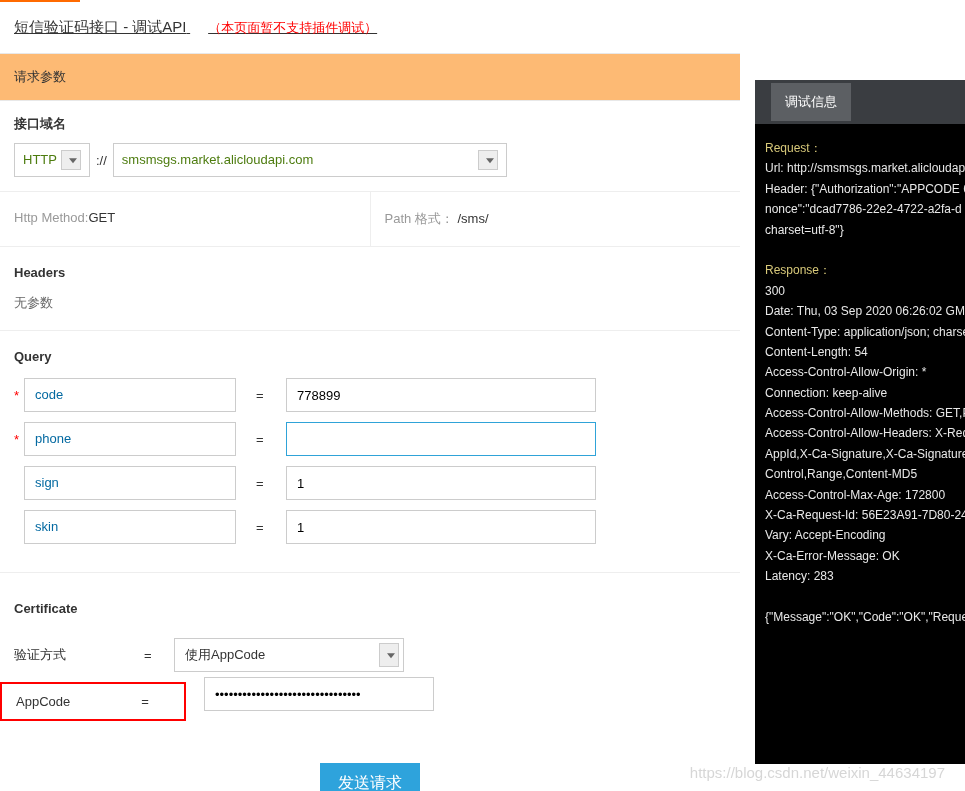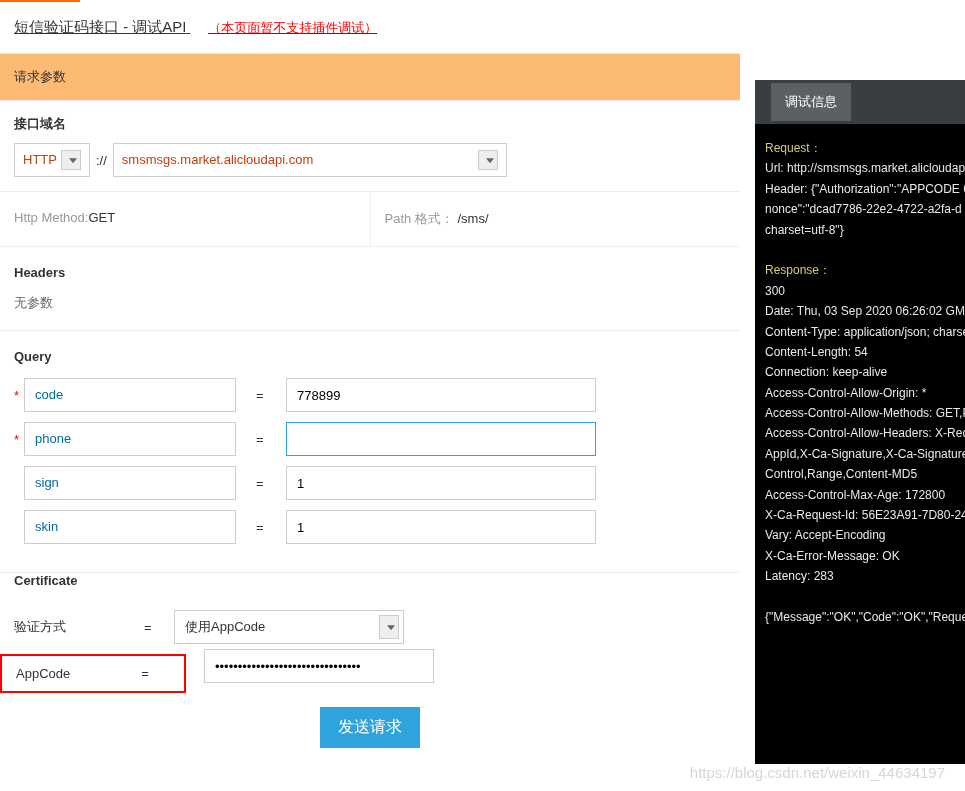--- a/index.html
+++ b/index.html
@@ -11,38 +11,38 @@
 .warn { color: #ff0000; font-size: 13px; margin-left: 18px; }
 .main { width: 740px; float: left; }
 .section-hd { background: #fdba74; padding: 14px 14px; font-size: 13px; border-top: 1px solid #e8e8e8; border-bottom: 1px solid #e8e8e8; }
 .sub-label { padding: 14px 14px 10px; font-weight: bold; font-size: 13px; }
 .domain-row { padding: 0 14px 14px; display: flex; align-items: center; gap: 6px; }
 .sel { height: 34px; border: 1px solid #ccc; background: #fff; padding: 0 8px; font-size: 13px; position: relative; }
 .sel.proto { width: 76px; }
 .sel.host { width: 394px; }
 .sel::after { content: ""; position: absolute; right: 8px; top: 50%; width: 18px; height: 18px; transform: translateY(-50%); background: #eee; border: 1px solid #ccc; display: flex; align-items: center; justify-content: center; }
 .sel .caret { position: absolute; right: 12px; top: 50%; transform: translateY(-35%); border-left: 4px solid transparent; border-right: 4px solid transparent; border-top: 5px solid #666; z-index: 2; }
-.sel .val { line-height: 32px; color: #c2410c; }
+.sel .val { line-height: 32px; color: #4d7c0f; }
 .scheme-sep { font-size: 13px; }
 .method-row { display: flex; border-top: 1px solid #eee; border-bottom: 1px solid #eee; }
 .method-cell { flex: 1; padding: 18px 14px; color: #999; font-size: 13px; }
 .method-cell:first-child { border-right: 1px solid #eee; }
 .strong-dark { color: #333; font-weight: normal; }
 .headers-block { padding: 18px 14px; }
 .headers-title { font-weight: bold; margin-bottom: 14px; }
 .noparam { color: #666; }
 .query-block { padding: 18px 14px; border-top: 1px solid #eee; }
 .query-title { font-weight: bold; margin-bottom: 14px; }
 .q-row { display: flex; align-items: center; margin-bottom: 10px; }
 .q-star { width: 10px; color: #ff0000; font-size: 13px; }
 .q-name { width: 212px; height: 34px; border: 1px solid #ccc; padding: 0 10px; line-height: 32px; color: #0369a1; margin-right: 20px; }
 .q-eq { width: 30px; text-align: left; }
 .q-val { width: 310px; height: 34px; border: 1px solid #ccc; padding: 0 10px; font-size: 13px; }
 .q-val.focus { border: 1px solid #2fa3d8; outline: none; }
-.cert-block { padding: 0 14px; border-top: 1px solid #eee; }
+.cert-block { padding: 28px 14px; border-top: 1px solid #eee; }
 .cert-title { font-weight: bold; margin-bottom: 22px; }
 .cert-row { display: flex; align-items: center; margin-bottom: 10px; }
 .cert-label { width: 130px; color: #333; }
 .cert-eq { width: 30px; }
 .cert-sel { width: 230px; height: 34px; border: 1px solid #ccc; position: relative; padding: 0 10px; line-height: 32px; }
 .cert-sel::after { content: ""; position: absolute; right: 4px; top: 50%; width: 18px; height: 22px; transform: translateY(-50%); background: #eee; border: 1px solid #ccc; }
 .cert-sel .caret { position: absolute; right: 8px; top: 50%; transform: translateY(-35%); border-left: 4px solid transparent; border-right: 4px solid transparent; border-top: 5px solid #666; z-index: 2; }
 .cert-val { width: 230px; height: 34px; border: 1px solid #ccc; padding: 0 10px; font-size: 13px; }
 .highlight-box { border: 2px solid #ff0000; padding: 10px 14px; margin-left: -14px; margin-right: 540px; }
 .highlight-box .cert-row { margin-bottom: 0; }
@@ -165,22 +165,22 @@
     <p>Url: http://smsmsgs.market.alicloudapi.com</p>
     <p>Header: {"Authorization":"APPCODE 6</p>
     <p>nonce":"dcad7786-22e2-4722-a2fa-d</p>
     <p>charset=utf-8"}</p>
     <br>
     <p><span class="lbl">Response：</span></p>
     <p>300</p>
     <p>Date: Thu, 03 Sep 2020 06:26:02 GMT</p>
     <p>Content-Type: application/json; charset</p>
     <p>Content-Length: 54</p>
+    <p>Access-Control-Allow-Origin: *</p>
     <p>Connection: keep-alive</p>
-    <p>Access-Control-Allow-Origin: *</p>
     <p>Access-Control-Allow-Methods: GET,POST</p>
     <p>Access-Control-Allow-Headers: X-Requested</p>
     <p>AppId,X-Ca-Signature,X-Ca-Signature-</p>
     <p>Control,Range,Content-MD5</p>
     <p>Access-Control-Max-Age: 172800</p>
     <p>X-Ca-Request-Id: 56E23A91-7D80-24</p>
     <p>Vary: Accept-Encoding</p>
     <p>X-Ca-Error-Message: OK</p>
     <p>Latency: 283</p>
     <br>

